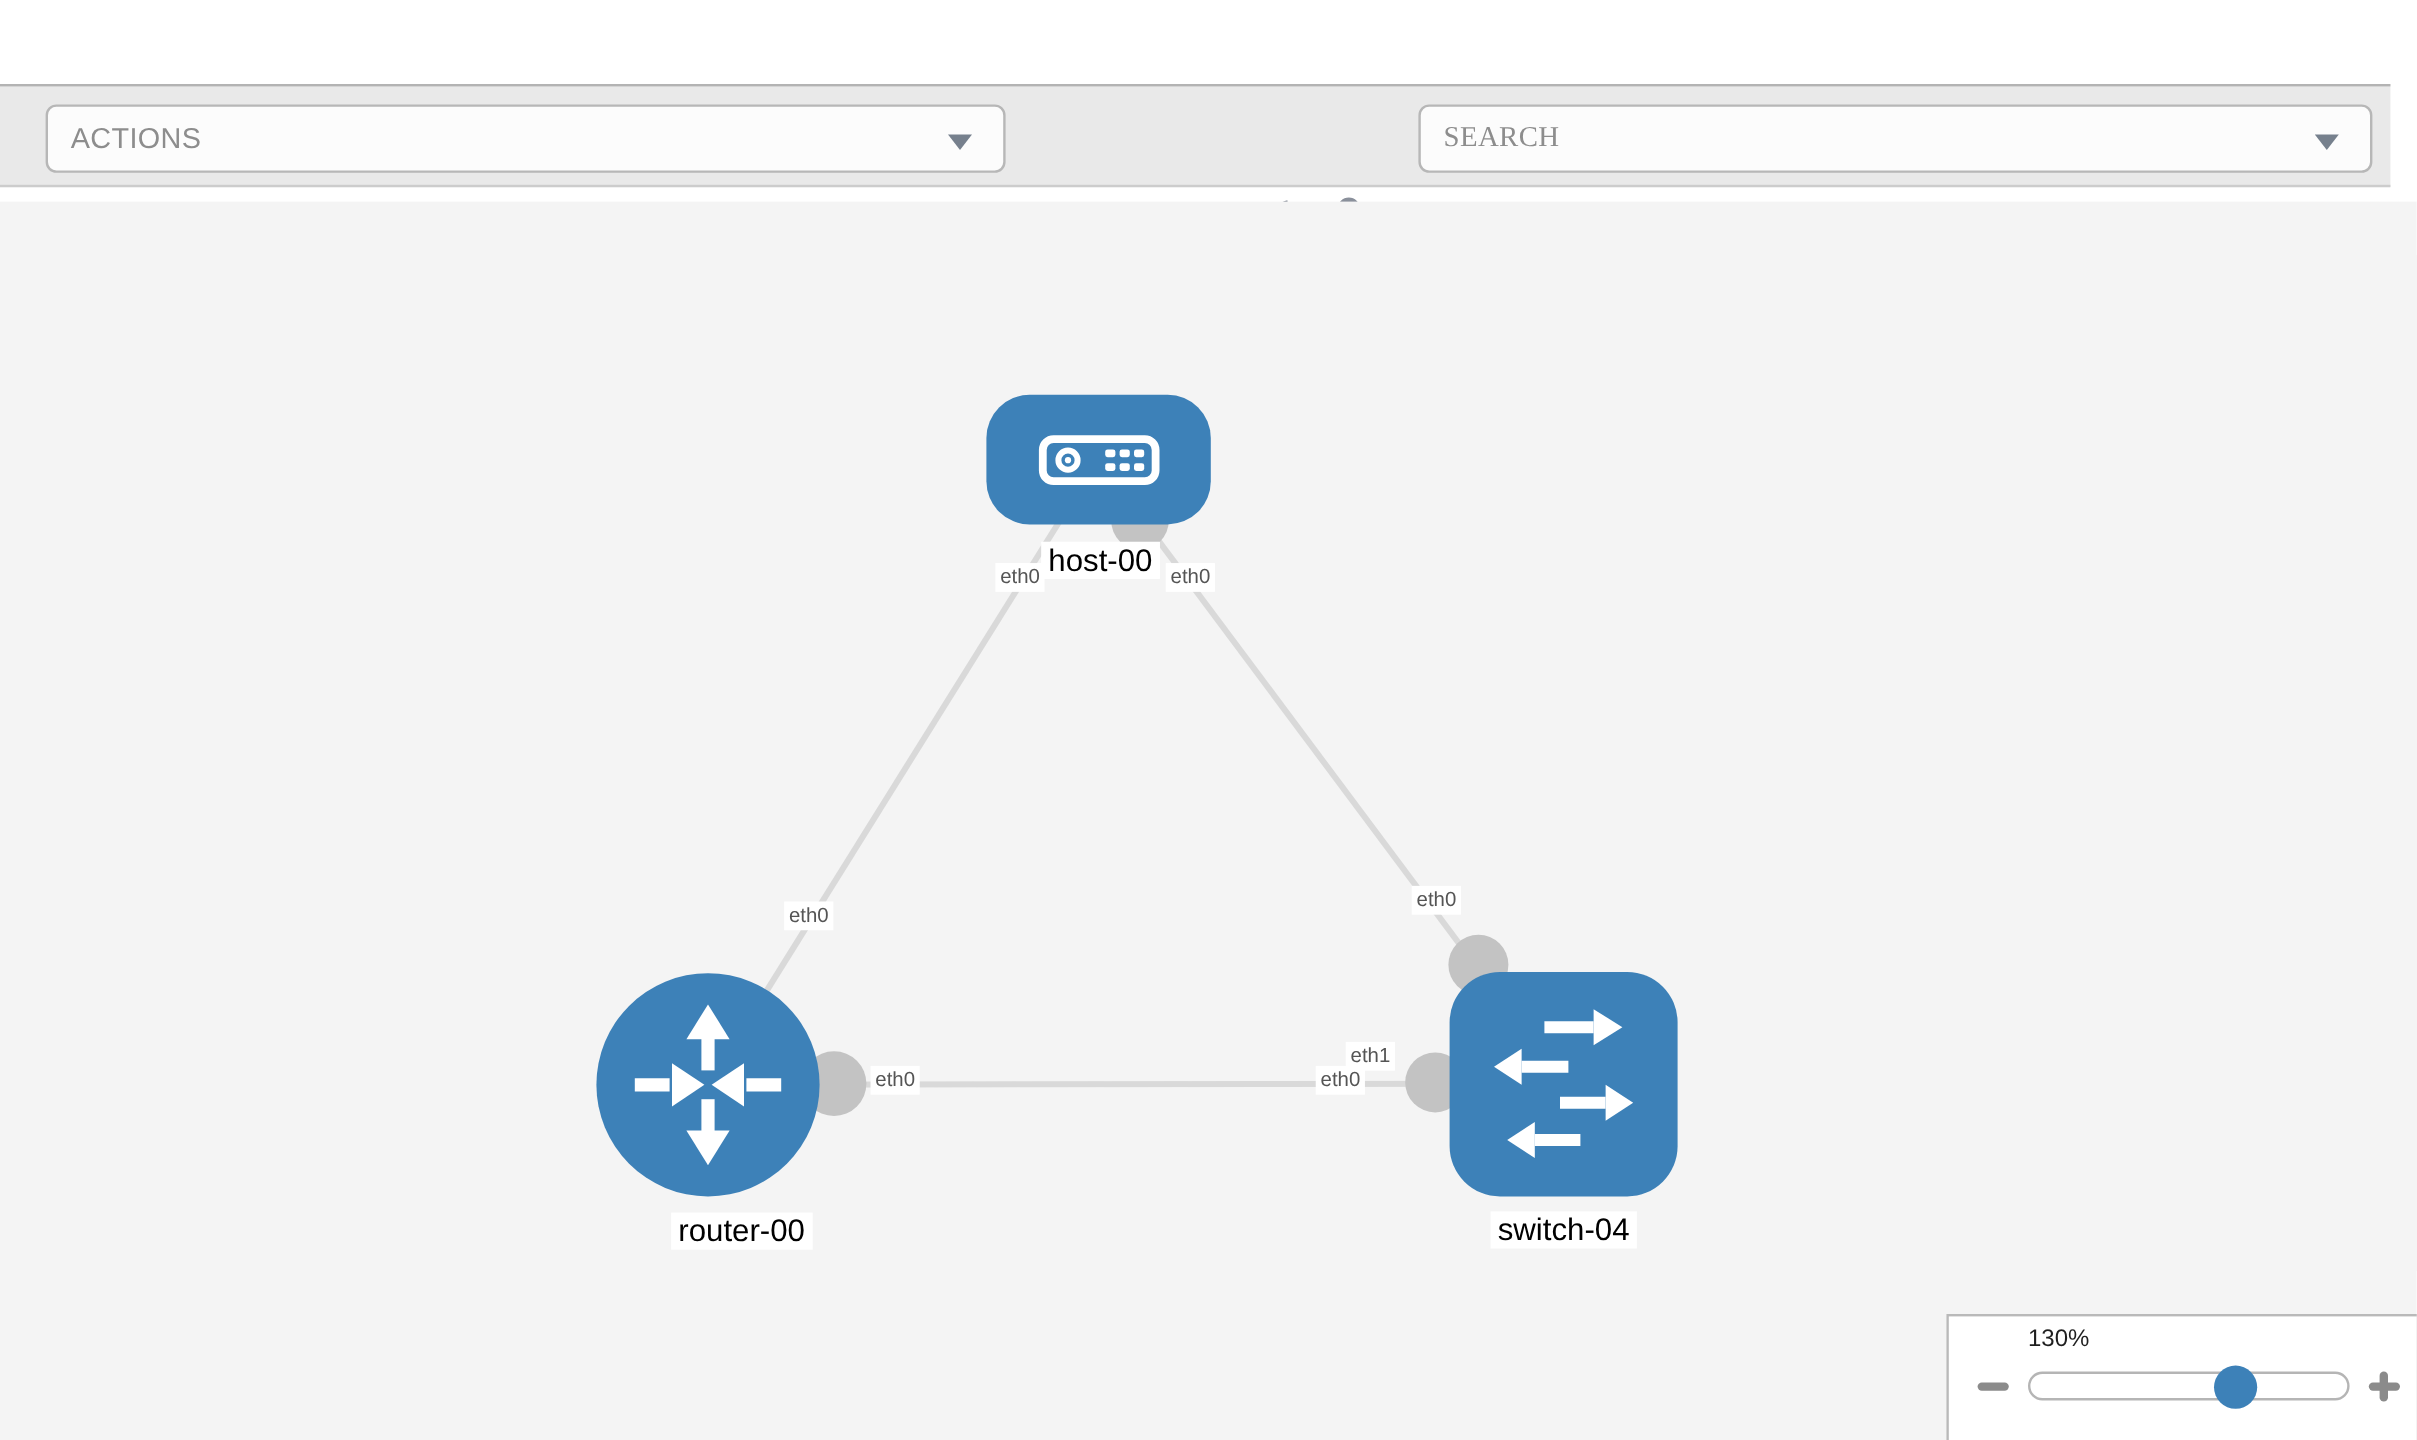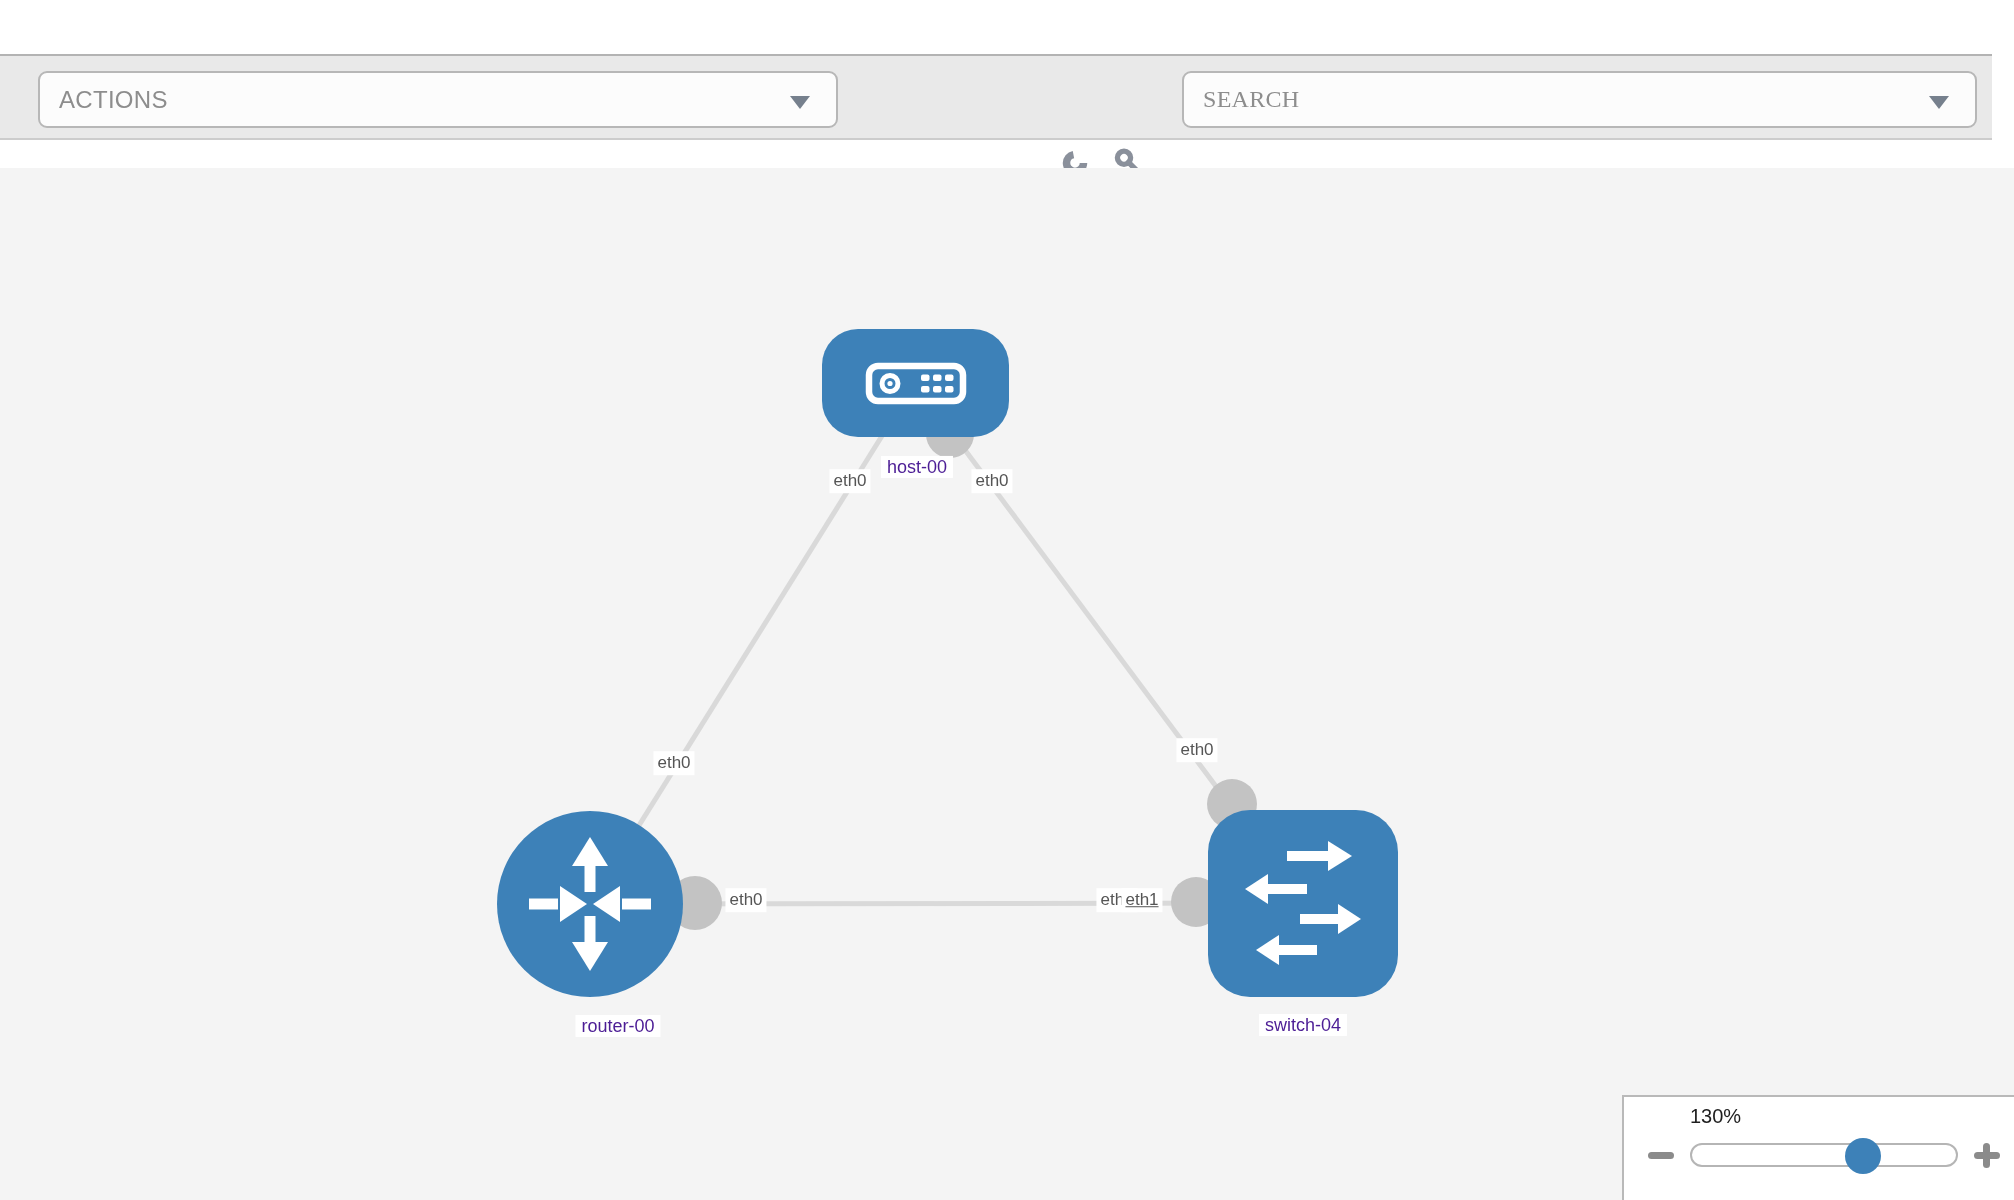--- a/index.html
+++ b/index.html
@@ -7,42 +7,42 @@
               font-family:"Liberation Sans", sans-serif; }
   .app { position:relative; width:2014px; height:1200px; }
 
   
   .hdr { position:absolute; left:0; top:0; width:2014px; height:70px; background:#fff; }
   .hdr-title { position:absolute; left:40px; top:19px; font-size:27px; font-weight:bold;
                color:#54565a; letter-spacing:-0.2px; }
   .close-btn { position:absolute; left:1941px; top:13px; width:40px; height:40px; cursor:pointer; }
 
   
-  .tbar { position:absolute; left:0; top:54px; width:1992px; height:86px; background:#e9e9e9;
+  .tbar { position:absolute; left:0; top:70px; width:1992px; height:86px; background:#e9e9e9;
           border-top:2px solid #b3b3b3; border-bottom:2px solid #cccccc; }
   .sel { position:absolute; top:15px; height:57px; background:#fcfcfc; border:2px solid #b7b7b7;
          border-radius:9px; display:flex; align-items:center; cursor:pointer; }
   .sel-actions { left:38px;  width:800px; }
   .sel-search  { left:1182px; width:795px;font-family:Liberation Serif, serif; }
   .sel-label { margin-left:19px; font-size:24px; color:#8d8d8d; letter-spacing:0.3px; }
   .chev { position:absolute; right:26px; top:23px; width:0; height:0;
           border-left:10px solid transparent; border-right:10px solid transparent;
           border-top:13px solid #76808d; }
   .tbar-icon { position:absolute; top:92px; width:46px; height:46px; cursor:pointer; }
   .icon-wrench { left:1045px; }
   .icon-key    { left:1110px; }
 
   
   .canvas { position:absolute; left:0; top:156px; width:2014px; height:1044px; background:#f4f4f4;margin-top:12px; }
   .canvas svg.graph { position:absolute; left:0; top:0; }
 
   .plabel { position:absolute; transform:translate(-50%,-50%); background:#ffffff; color:#555;
             font-size:17px; line-height:1.15; padding:2px 4px; white-space:nowrap; }
-  .nlabel { position:absolute; transform:translate(-50%,-50%); background:#ffffff; color:#4c1d95;
-            font-size:18px; line-height:1.12; padding:1px 6px; white-space:nowrap; }
+  .nlabel { position:absolute; transform:translate(-50%,-50%); background:#ffffff; color:#000000;
+            font-size:26px; line-height:1.12; padding:1px 6px; white-space:nowrap; }
 
   
   .zoom-panel { position:absolute; left:1622px; top:927px; width:394px; height:119px;
                 background:#ffffff; border:2px solid #b9b9b9; }
   .zoom-value { position:absolute; left:66px; top:8px; width:268px; text-align:left;
                 font-size:20px; color:#1f1f1f; }
   .zoom-track { position:absolute; left:66px; top:46px; width:268px; height:24px;
                 background:#fff; border:2px solid #b5b5b5; border-radius:13px; cursor:pointer; }
   .zoom-thumb { position:absolute; left:221px; top:41px; width:36px; height:36px;
                 border-radius:50%; background:#3d81b8; cursor:grab; }
@@ -145,21 +145,21 @@
         </g>
       </g>
     </svg>
 
     <div class="plabel" style="left:850px;  top:313px;">eth0</div>
     <div class="plabel" style="left:992px;  top:313px;">eth0</div>
     <div class="plabel" style="left:674px;  top:595px;">eth0</div>
     <div class="plabel" style="left:1197px; top:582px;">eth0</div>
     <div class="plabel" style="left:746px;  top:732px;">eth0</div>
     <div class="plabel" style="left:1117px; top:732px;">eth0</div>
-    <div class="plabel" style="left:1142px; top:732px;text-decoration:underline;">eth1</div>
+    <div class="plabel" style="left:1142px; top:712px;">eth1</div>
 
     <div class="nlabel" style="left:917px;  top:299px;">host-00</div>
     <div class="nlabel" style="left:618px;  top:858px;">router-00</div>
     <div class="nlabel" style="left:1303px; top:857px;">switch-04</div>
 
     <div class="zoom-panel">
       <div class="zoom-value">130%</div>
       <div class="zbar minus-bar"></div>
       <div class="zoom-track"></div>
       <div class="zoom-thumb"></div>

